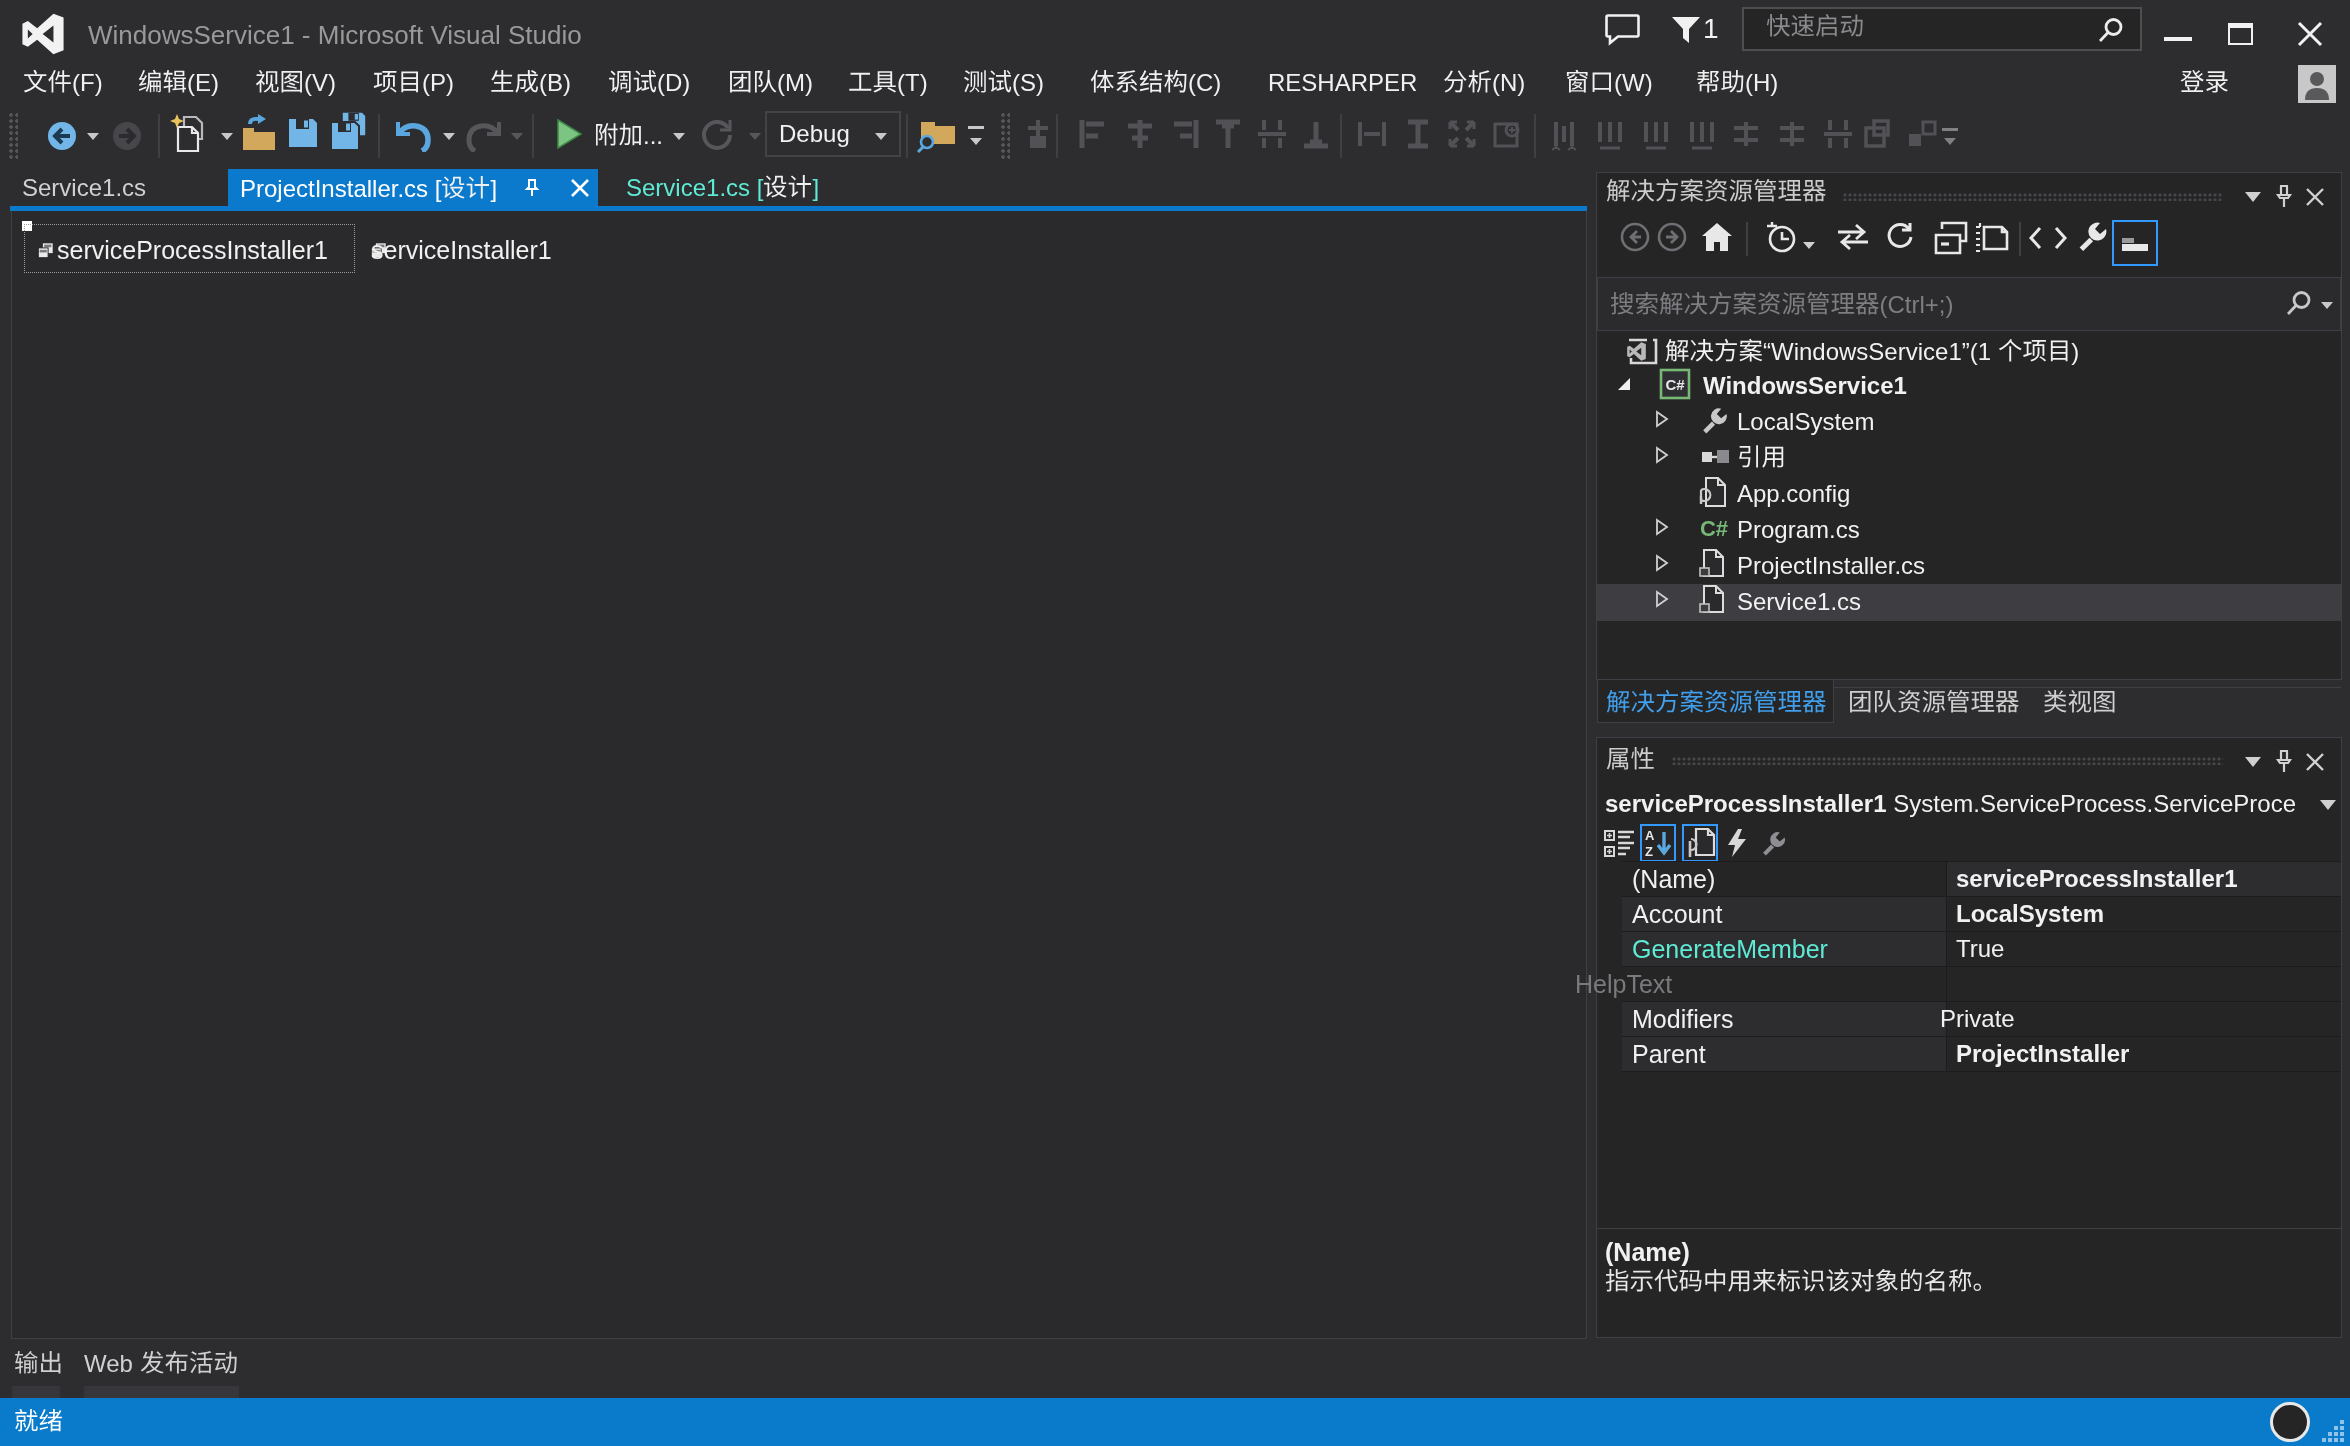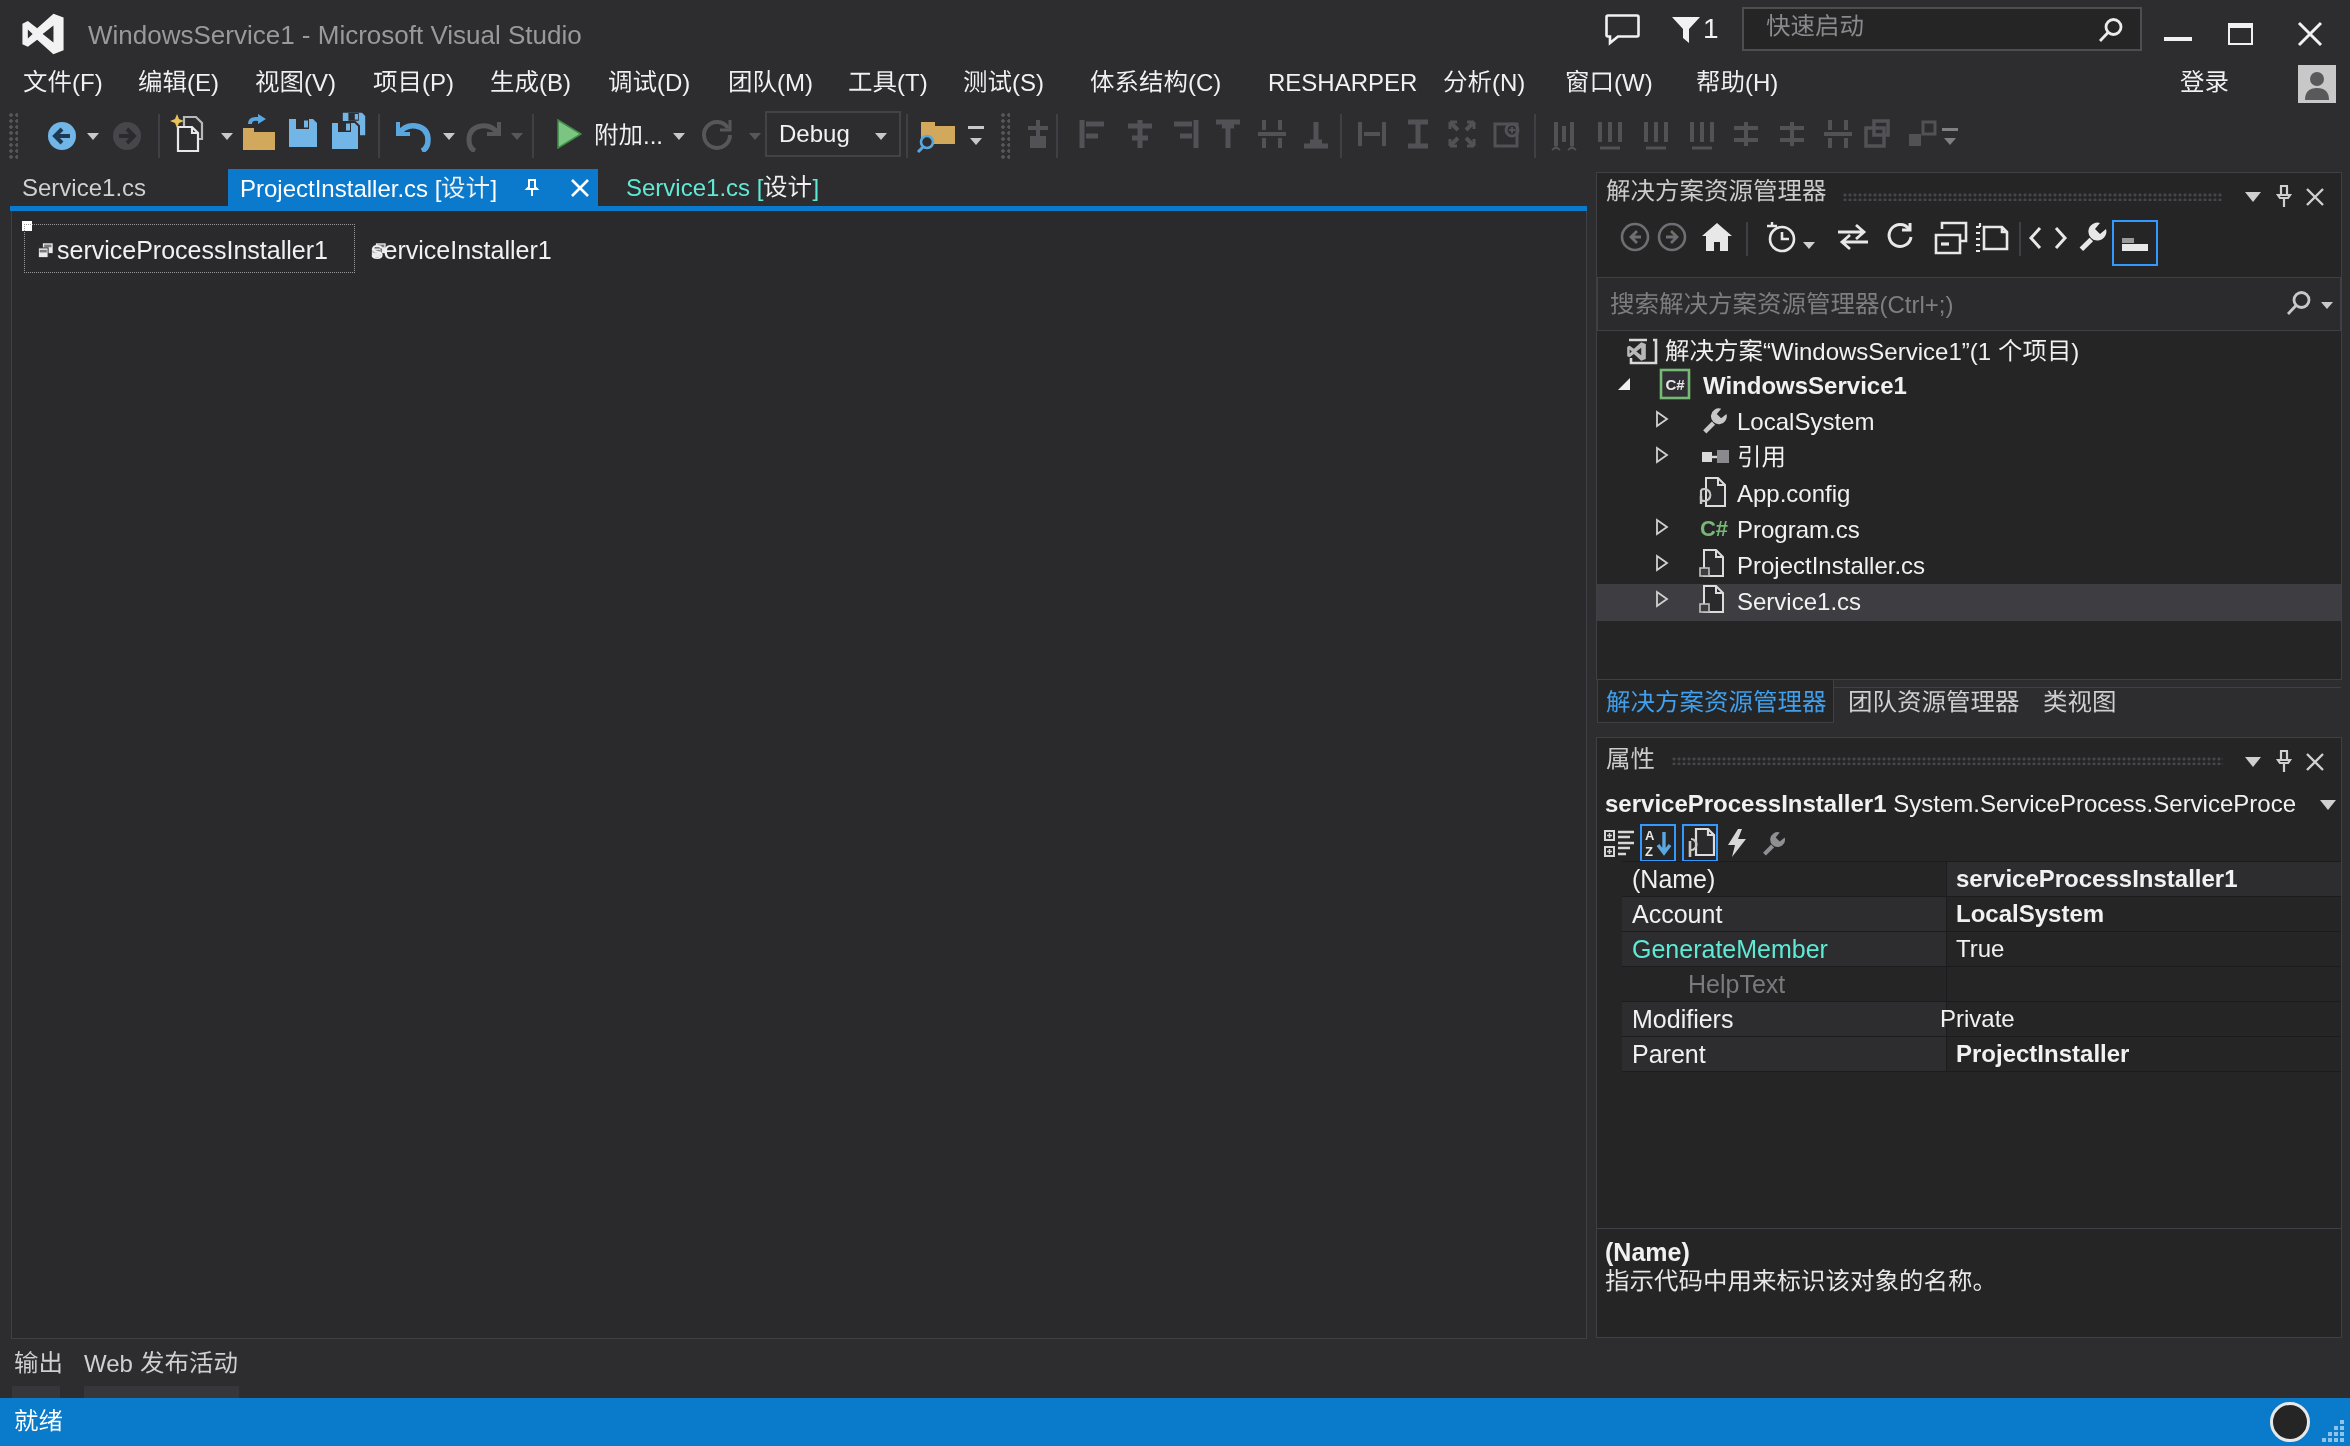--- a/index.html
+++ b/index.html
@@ -559,21 +559,21 @@
 <div class="a" style="left:1622px;top:897px;width:324px;height:34px;background:#2d2d30"></div>
 <div class="a" style="left:1947px;top:897px;width:394px;height:34px;background:#252526"></div>
 <div class="a" style="left:1632px;top:900px;font-size:25px;color:#f1f1f1;white-space:nowrap">Account</div>
 <div class="a" style="left:1956px;top:900px;font-size:24px;font-weight:bold;color:#f1f1f1;white-space:nowrap">LocalSystem</div>
 <div class="a" style="left:1622px;top:932px;width:324px;height:34px;background:#2d2d30"></div>
 <div class="a" style="left:1947px;top:932px;width:394px;height:34px;background:#252526"></div>
 <div class="a" style="left:1632px;top:935px;font-size:25px;color:#5eead4;white-space:nowrap">GenerateMember</div>
 <div class="a" style="left:1956px;top:935px;font-size:24px;font-weight:normal;color:#f1f1f1;white-space:nowrap">True</div>
 <div class="a" style="left:1622px;top:967px;width:324px;height:34px;background:#252526"></div>
 <div class="a" style="left:1947px;top:967px;width:394px;height:34px;background:#252526"></div>
-<div class="a" style="left:1688px;top:970px;font-size:25px;color:#7a7a7e;white-space:nowrap">HelpText</div>
+<div class="a" style="left:1575px;top:970px;font-size:25px;color:#7a7a7e;white-space:nowrap">HelpText</div>
 <div class="a" style="left:1622px;top:1002px;width:324px;height:34px;background:#2d2d30"></div>
 <div class="a" style="left:1947px;top:1002px;width:394px;height:34px;background:#252526"></div>
 <div class="a" style="left:1632px;top:1005px;font-size:25px;color:#f1f1f1;white-space:nowrap">Modifiers</div>
 <div class="a" style="left:1940px;top:1005px;font-size:24px;font-weight:normal;color:#f1f1f1;white-space:nowrap">Private</div>
 <div class="a" style="left:1622px;top:1037px;width:324px;height:34px;background:#2d2d30"></div>
 <div class="a" style="left:1947px;top:1037px;width:394px;height:34px;background:#252526"></div>
 <div class="a" style="left:1632px;top:1040px;font-size:25px;color:#f1f1f1;white-space:nowrap">Parent</div>
 <div class="a" style="left:1956px;top:1040px;font-size:24px;font-weight:bold;color:#f1f1f1;white-space:nowrap">ProjectInstaller</div>
 <div class="a" style="left:1597px;top:1228px;width:744px;height:1px;background:#3f3f46"></div>
 <div class="a" style="left:1605px;top:1238px;font-size:25px;font-weight:bold;color:#f1f1f1">(Name)</div>

